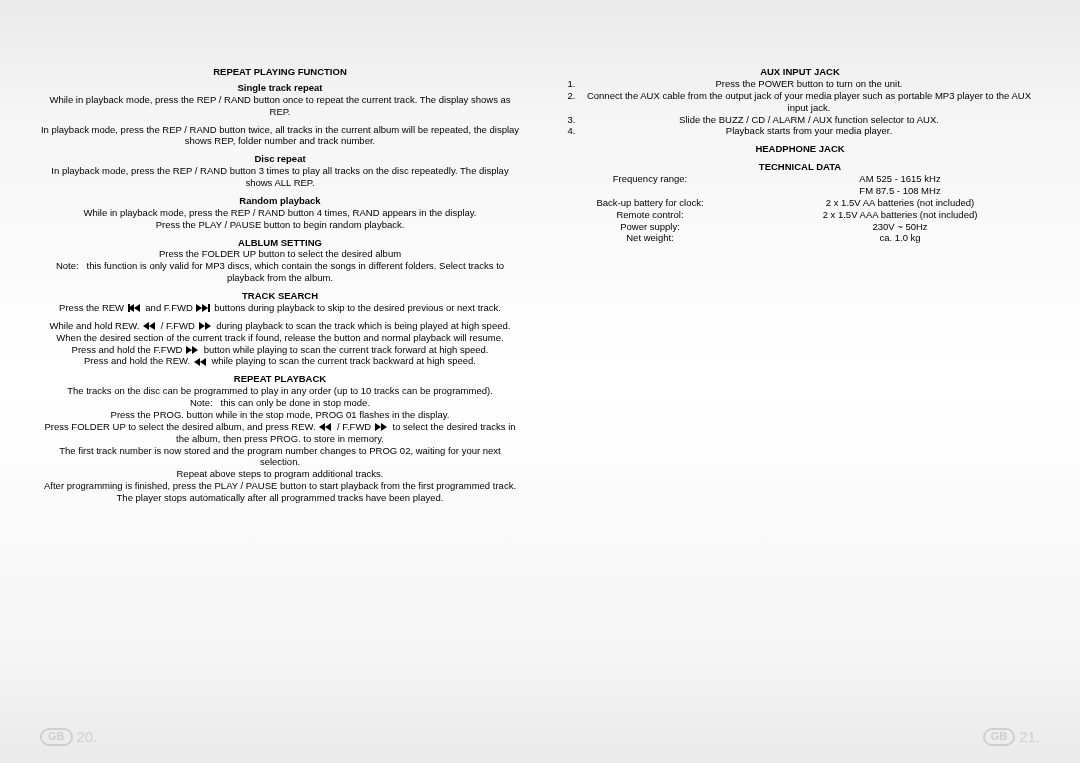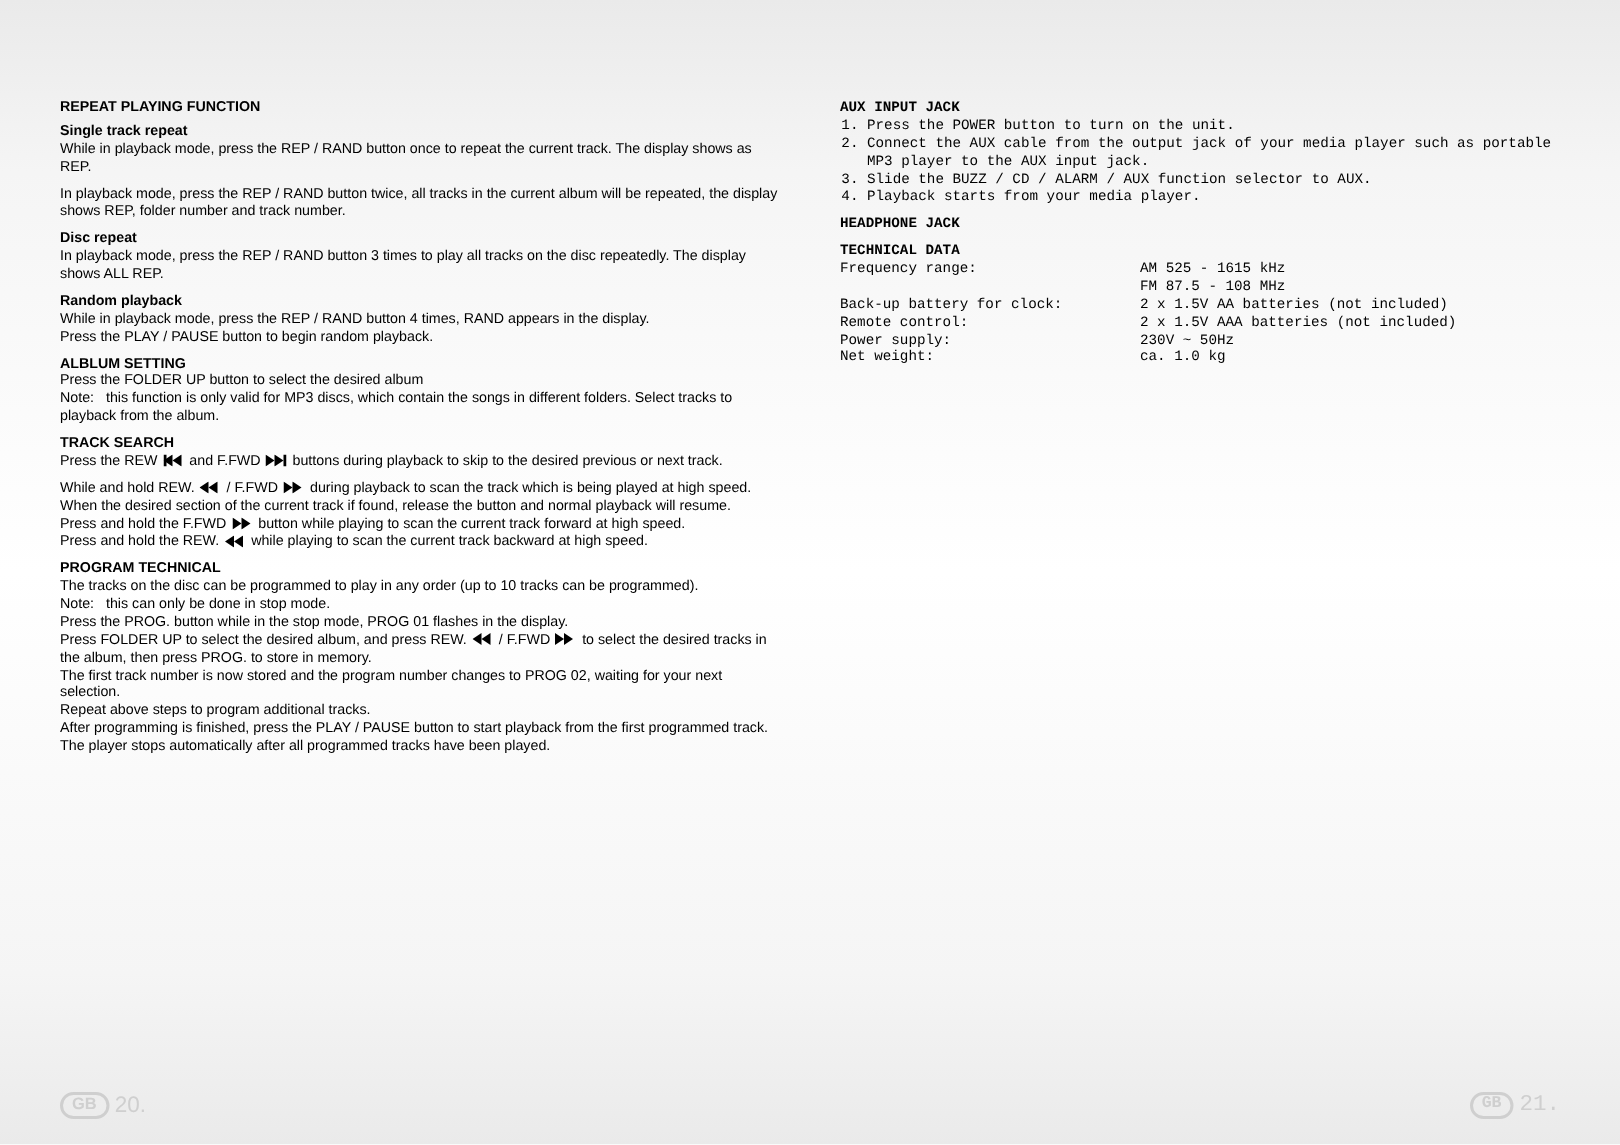--- a/index.html
+++ b/index.html
@@ -1,33 +1,33 @@
 <!DOCTYPE html>
 <html><head>
 <meta charset="utf-8">
 <style>
   * { margin: 0; padding: 0; box-sizing: border-box; }
   html, body { width: 1080px; height: 763px; font-family: Arial, Helvetica, sans-serif; background: #fff; color: #000; }
   .page-wrap { width: 1080px; height: 763px; display: flex; background: linear-gradient(to bottom, #eaeaea 0%, #f5f5f5 15%, #ffffff 50%, #f5f5f5 85%, #eaeaea 100%); }
   .spread { flex: 1; display: flex; flex-direction: row; padding: 0; }
   .page { flex: 1; position: relative; padding: 60px 20px 40px 40px; font-size: 9.5px; line-height: 1.25; }
-  .page.right { padding: 60px 40px 32px 20px; font-family: Liberation Mono, monospace; }
+  .page.right { padding: 60px 40px 32px 20px; }
   .sec-head { font-weight: bold; margin-top: 6px; }
   .sub-head { font-weight: bold; margin-top: 4px; }
   .para { margin-bottom: 0; }
   .note-lbl { font-weight: normal; }
   ol.numlist { list-style: decimal; padding-left: 18px; }
   ol.numlist li { margin-bottom: 0; }
   .tech-table { display: grid; grid-template-columns: 180px auto; gap: 0 20px; }
   .footer { position: absolute; bottom: 16px; font-size: 15px; color: #cfcfcf; display: flex; gap: 4px; font-weight: 500; }
   .footer.left { left: 40px; }
   .footer.right { right: 40px; }
   .gb-pill { border: 2px solid #cfcfcf; border-radius: 12px; padding: 0 6px; font-size: 11px; height: 18px; display: inline-flex; align-items: center; color: #cfcfcf; font-weight: bold; }
   .icon-inline { display: inline-block; vertical-align: middle; margin: 0 1px; }
-  .block { margin-bottom: 6px; }
+  .block { margin-bottom: 6px; text-align: center; }
 </style>
 </head>
 <body>
 
 <div class="page-wrap">
   <div class="spread">
 
     <div class="page">
 
       <div class="block">
@@ -105,21 +105,21 @@
           <span>Press and hold the REW. </span>
           <svg class="icon-inline" width="14" height="8" viewBox="0 0 14 8">
               <polygon points="6,0 0,4 6,8" fill="#000"></polygon>
               <polygon points="12,0 6,4 12,8" fill="#000"></polygon>
             </svg>
           <span> while playing to scan the current track backward at high speed.</span>
         </div>
       </div>
 
       <div class="block">
-        <div class="sec-head">PROGRAM TECHNICAL</div>
+        <div class="sec-head">REPEAT PLAYBACK</div>
         <div class="para">The tracks on the disc can be programmed to play in any order (up to 10 tracks can be programmed).</div>
         <div class="para">
           <span class="note-lbl">Note:</span>&nbsp;&nbsp;
           <span class="note-lbl">this can only be done in stop mode.</span>
         </div>
         <div class="para">Press the PROG. button while in the stop mode, PROG 01 flashes in the display.</div>
         <div class="para">
           <span>Press FOLDER UP to select the desired album, and press REW. </span>
           <svg class="icon-inline" width="14" height="8" viewBox="0 0 14 8">
               <polygon points="6,0 0,4 6,8" fill="#000"></polygon>

